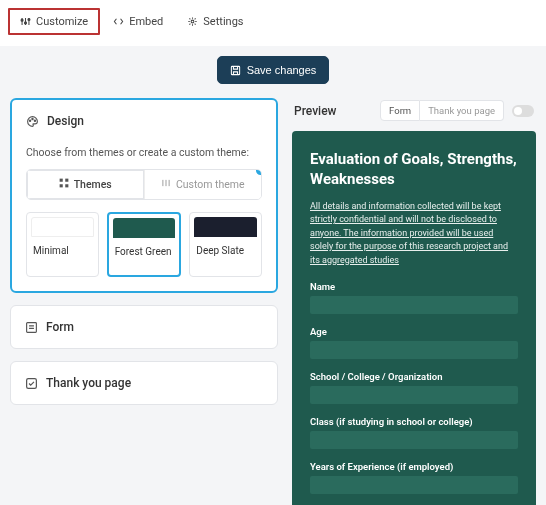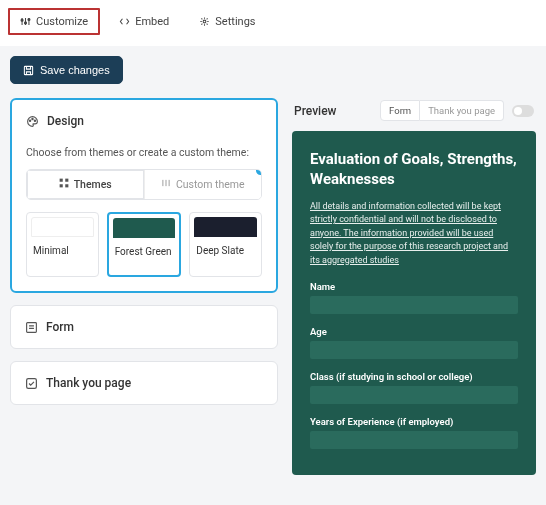--- a/index.html
+++ b/index.html
@@ -1,21 +1,21 @@
 <!DOCTYPE html>
 <html><head>
 <meta charset="utf-8">
 <style>
 * { box-sizing: border-box; margin: 0; padding: 0; }
 body { font-family: -apple-system, BlinkMacSystemFont, "Segoe UI", Roboto, sans-serif; background: #f4f5f7; width: 546px; height: 505px; overflow: hidden; font-size: 12px; color: #333; }
-.tabs { display: flex; gap: 8px; padding: 8px 8px 10px 8px; background: #fff; border-bottom: 1px solid #fff; }
+.tabs { display: flex; gap: 2px; padding: 8px 8px 10px 8px; background: #fff; border-bottom: 1px solid #fff; }
 .tab { display: flex; align-items: center; gap: 5px; padding: 5px 10px; font-size: 11px; color: #444; cursor: pointer; border: 1px solid transparent; }
 .tab.active { border: 2px solid #b33; border-radius: 1px; }
 .tab .ic { width: 11px; height: 11px; display: inline-flex; }
-.actions { display: flex; gap: 10px; padding: 10px 10px 14px 10px; }
+.actions { display: flex; gap: 10px; padding: 10px 10px 14px 10px; justify-content: center; }
 .btn { display: inline-flex; align-items: center; gap: 6px; padding: 7px 12px; border-radius: 5px; font-size: 11px; cursor: pointer; border: 1px solid #ddd; background: #fff; color: #333; }
 .btn.primary { background: #1c3e57; color: #fff; border-color: #1c3e57; }
 .main { display: flex; gap: 14px; padding: 0 10px; }
 .left { width: 268px; display: flex; flex-direction: column; gap: 12px; }
 .card { background: #fff; border: 1px solid #e2e4e8; border-radius: 6px; padding: 14px 14px; }
 .card.active { border: 2px solid #2aa7e0; }
 .card-head { display: flex; align-items: center; gap: 8px; font-size: 12px; color: #333; font-weight: 500; }
 .card-head .ic { width: 13px; height: 13px; }
 .design-body { margin-top: 18px; }
 .hint { font-size: 10.5px; color: #555; margin-bottom: 10px; display: block; }
@@ -189,20 +189,24 @@
       <div class="fp-desc">All details and information collected will be kept strictly confidential and will not be disclosed to anyone. The information provided will be used solely for the purpose of this research project and its aggregated studies</div>
       <div class="fld">
         <label>Name</label>
         <input style="">
       </div>
       <div class="fld">
         <label>Age</label>
         <input style="">
       </div>
       <div class="fld">
+        <label>School / College / Organization</label>
+        <input style="">
+      </div>
+      <div class="fld">
         <label>Class (if studying in school or college)</label>
         <input style="">
       </div>
       <div class="fld">
         <label>Years of Experience (if employed)</label>
         <input style="">
       </div>
 
     </div>
   </div>

